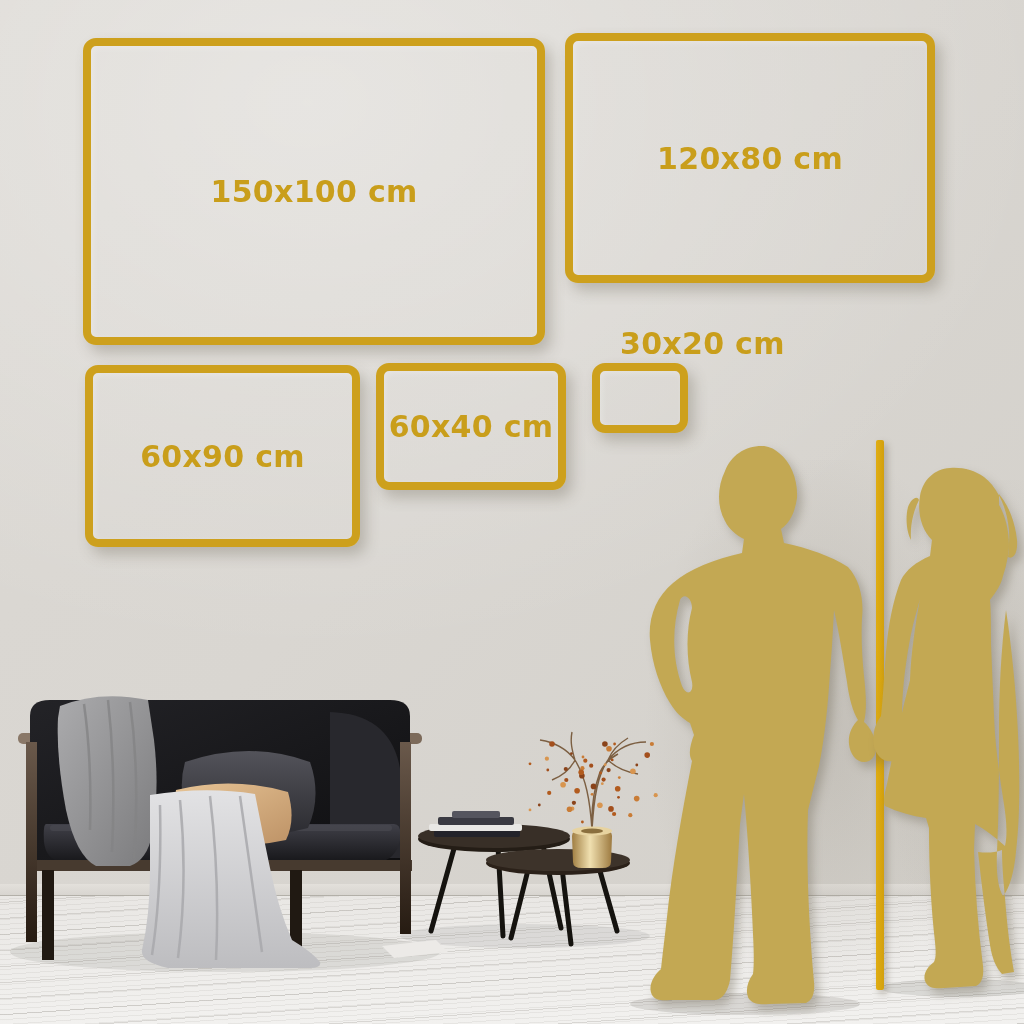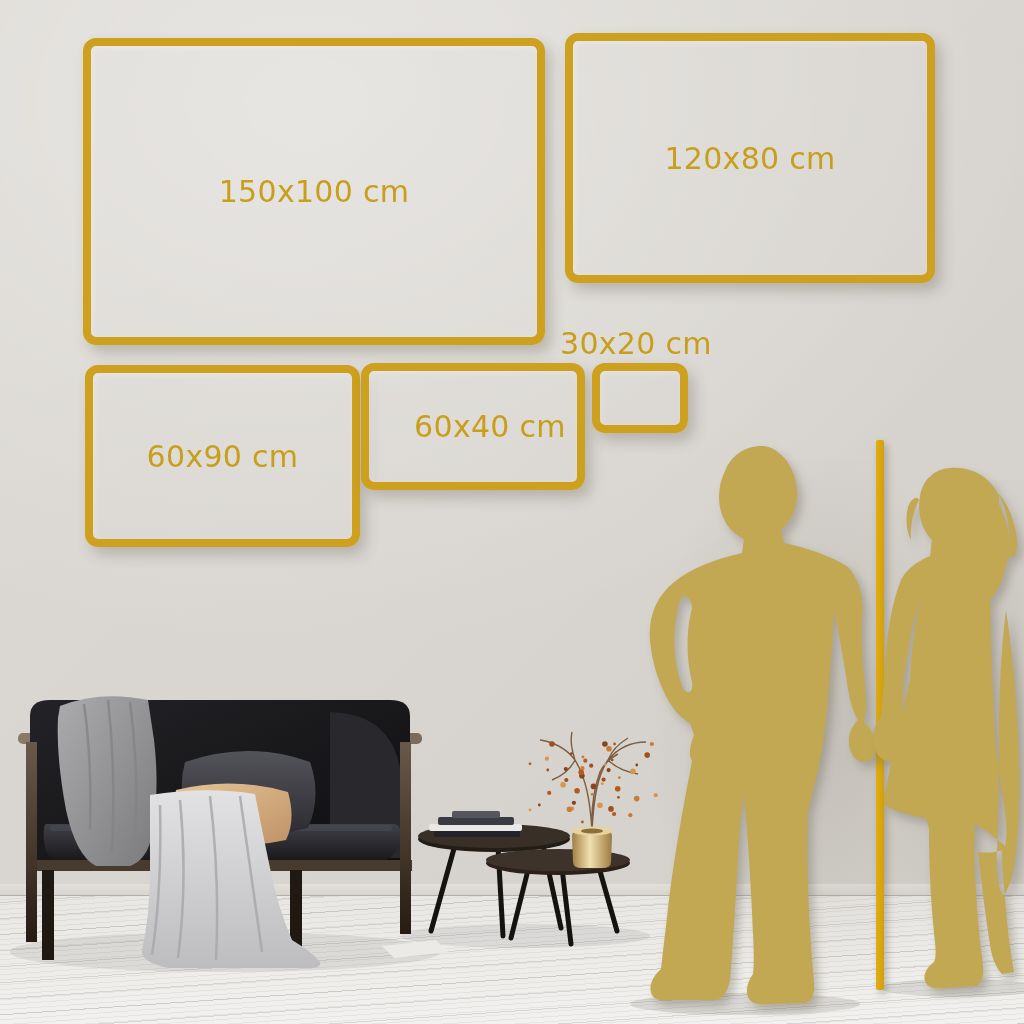--- a/index.html
+++ b/index.html
@@ -21,28 +21,28 @@
     position:absolute;left:0;top:884px;width:1024px;height:11px;
     background:linear-gradient(180deg,#e3e0db,#d8d5d0);
     border-bottom:1px solid rgba(90,85,75,.35);
   }
   .gframe{
     position:absolute;border:8px solid #cda01d;border-radius:13px;
     box-shadow:6px 8px 14px rgba(100,92,76,.30), inset 2px 2px 6px rgba(255,255,255,.25);
     display:flex;align-items:center;justify-content:center;
   }
   .glabel{
-    color:#c99e1b;font-weight:normal;font-size:30px;letter-spacing:.3px;white-space:nowrap;
+    color:#c99e1b;font-weight:bold;font-size:30px;letter-spacing:.3px;white-space:nowrap;
   }
   #frame-150 {left:83px; top:38px; width:446px; height:291px;text-align:right;}
   #frame-120 {left:565px;top:33px; width:354px; height:234px;}
   #frame-6090{left:85px; top:365px;width:259px; height:166px;}
-  #frame-6040{left:361px;top:363px;width:174px; height:111px;padding-left:34px;}
+  #frame-6040{left:376px;top:363px;width:174px; height:111px;}
   #frame-3020{left:592px;top:363px;width:80px;  height:54px;}
-  #label-3020{position:absolute;left:560px;top:326px;text-align:center;}
+  #label-3020{position:absolute;left:620px;top:326px;text-align:center;}
   #label-180 {position:absolute;left:818px;top:402px;width:120px;text-align:center;}
   #height-line{
     position:absolute;left:876px;top:440px;width:8px;height:550px;
     background:linear-gradient(90deg,#e0ad12,#d2a00e);border-radius:2px;
     box-shadow:3px 4px 7px rgba(110,100,80,.40);
   }
   .wallshadow{position:absolute;pointer-events:none;}
   #wallshadow-man{left:620px;top:460px;width:360px;height:580px;
     background:radial-gradient(ellipse at 55% 45%, rgba(118,110,96,.20), rgba(0,0,0,0) 62%);}
   #wallshadow-woman{left:880px;top:480px;width:180px;height:560px;

